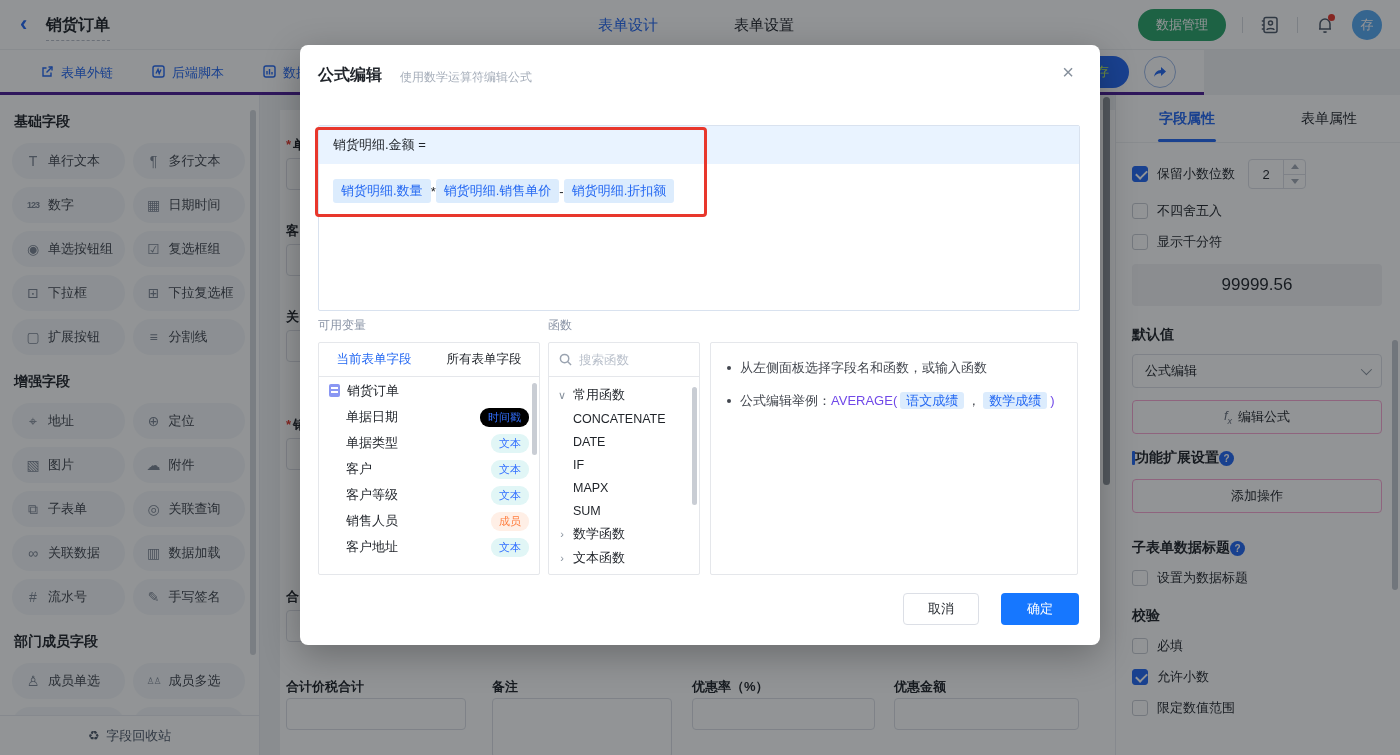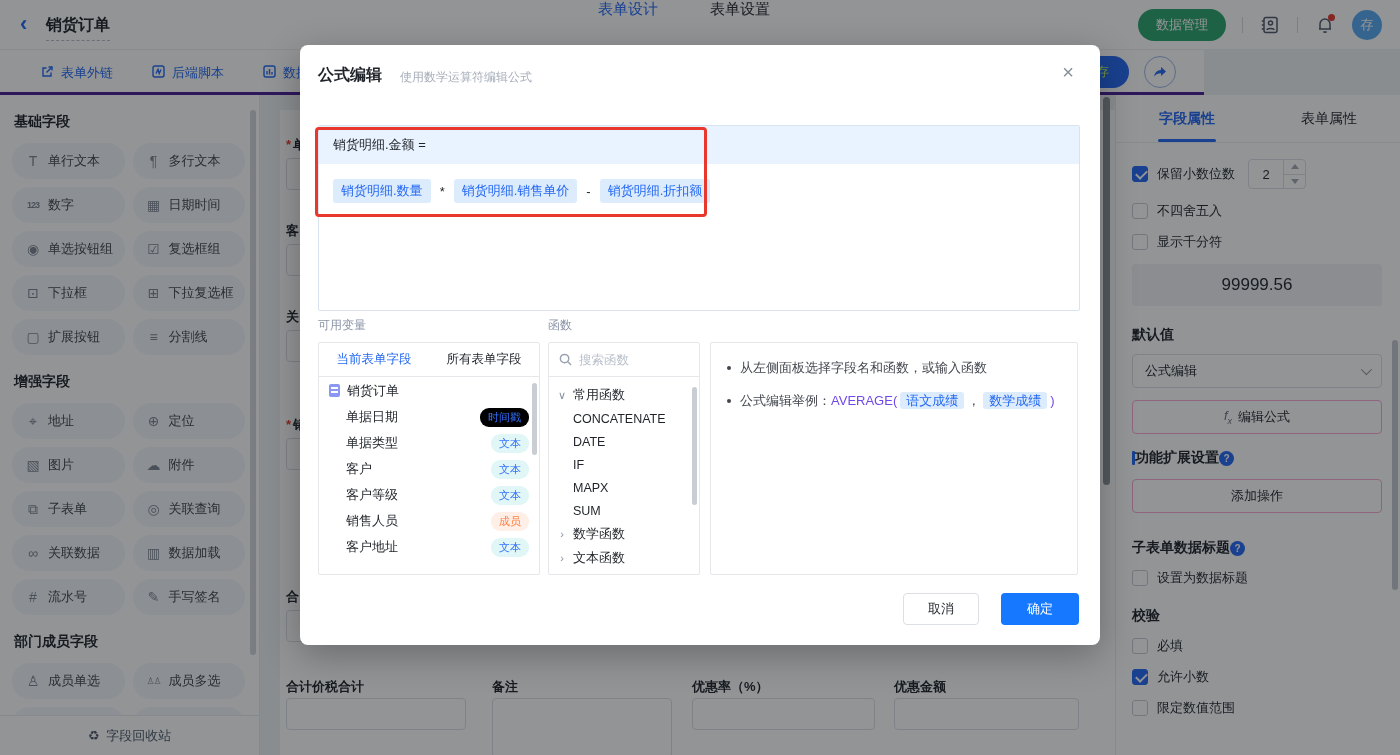--- a/index.html
+++ b/index.html
@@ -4,21 +4,21 @@
 <style>
   * { box-sizing: border-box; margin: 0; padding: 0; }
   html,body { width:1400px; height:755px; }
   body { font-family:"Liberation Sans","DejaVu Sans",sans-serif; color:#1f2329; }
   .app { position:relative; width:1400px; height:755px; background:#f0f2f5; overflow:hidden; }
 
   
   .topbar { position:absolute; left:0; top:0; width:1400px; height:50px; background:#fff; border-bottom:1px solid #eef0f3; z-index:2; }
   .back { position:absolute; left:20px; top:13px; font-size:22px; color:#2468f2; font-weight:bold; cursor:pointer; line-height:22px;}
   .doc-title { position:absolute; left:46px; top:15px; font-size:16px; font-weight:bold; color:#1f2329; border-bottom:1px dashed #b8bec8; padding-bottom:4px; }
-  .topbar-tabs { position:absolute; left:598px; top:0; height:50px; display:flex; gap:52px; align-items:flex-start; }
+  .topbar-tabs { position:absolute; left:598px; top:0; height:50px; display:flex; gap:76px; align-items:center; }
   .topbar-tab { font-size:15px; color:#1f2329; cursor:pointer; }
   .topbar-tab.active { color:#2468f2; }
   .topbar-right { position:absolute; right:18px; top:0; height:50px; display:flex; align-items:center; gap:16px; }
   .btn-green { background:#2ba56b; color:#fff; font-size:13px; padding:7px 18px; border-radius:16px; border:none; cursor:pointer; }
   .tb-divider { width:1px; height:16px; background:#d8dbe0; }
   .tb-icon { width:22px; height:22px; position:relative; cursor:pointer; display:flex; align-items:center; justify-content:center; }
   .red-dot { position:absolute; right:1px; top:0; width:7px; height:7px; background:#e8372c; border-radius:50%; }
   .avatar { width:30px; height:30px; border-radius:50%; background:#57a9f2; color:#fff; font-size:13px; display:flex; align-items:center; justify-content:center; cursor:pointer; }
 
   
@@ -83,21 +83,21 @@
 
   
   .dim-overlay { position:absolute; inset:0; background:rgba(13,17,23,0.45); z-index:50; }
   .modal { position:absolute; left:300px; top:45px; width:800px; height:600px; background:#fff; border-radius:8px; z-index:100; box-shadow:0 10px 36px rgba(0,0,0,.28); }
   .modal-title { position:absolute; left:18px; top:20px; font-size:16px; font-weight:bold; color:#1f2329; }
   .modal-subtitle { position:absolute; left:100px; top:24px; font-size:12px; color:#a6aeba; }
   .modal-close { position:absolute; right:26px; top:16px; font-size:20px; color:#86909c; cursor:pointer; }
 
   .formula-box { position:absolute; left:18px; top:80px; width:762px; height:186px; border:1px solid #d9e2ef; border-radius:2px; overflow:hidden; }
   .formula-target { height:38px; background:#e9f3ff; display:flex; align-items:center; padding-left:14px; font-size:13px; color:#1f2329;text-align:right; }
-  .formula-expr { padding:15px 14px; display:flex; align-items:center; gap:9px; flex-wrap:wrap; }
+  .formula-expr { padding:15px 14px; display:flex; align-items:center; flex-wrap:wrap; }
   .chip { background:#dcecfd; color:#2468f2; font-size:13px; padding:3px 8px; border-radius:3px; cursor:pointer; }
   .op { color:#1f2329; font-size:13px; }
   .annotation-box { position:absolute; left:15px; top:82px; width:392px; height:90px; border:3px solid #e8372c; border-radius:4px; z-index:10; pointer-events:none; }
 
   .panel-label { position:absolute; top:272px; font-size:12px; color:#8a94a6; }
   .panel { position:absolute; top:297px; height:233px; border:1px solid #e5e7eb; border-radius:2px; background:#fff; overflow:hidden; }
   .vars-panel { left:18px; width:222px; }
   .vars-tabs { height:34px; display:flex; border-bottom:1px solid #e5e7eb; }
   .vars-tab { flex:1; display:flex; align-items:center; justify-content:center; font-size:12.5px; color:#1f2329; cursor:pointer; }
   .vars-tab.active { color:#2468f2; }

